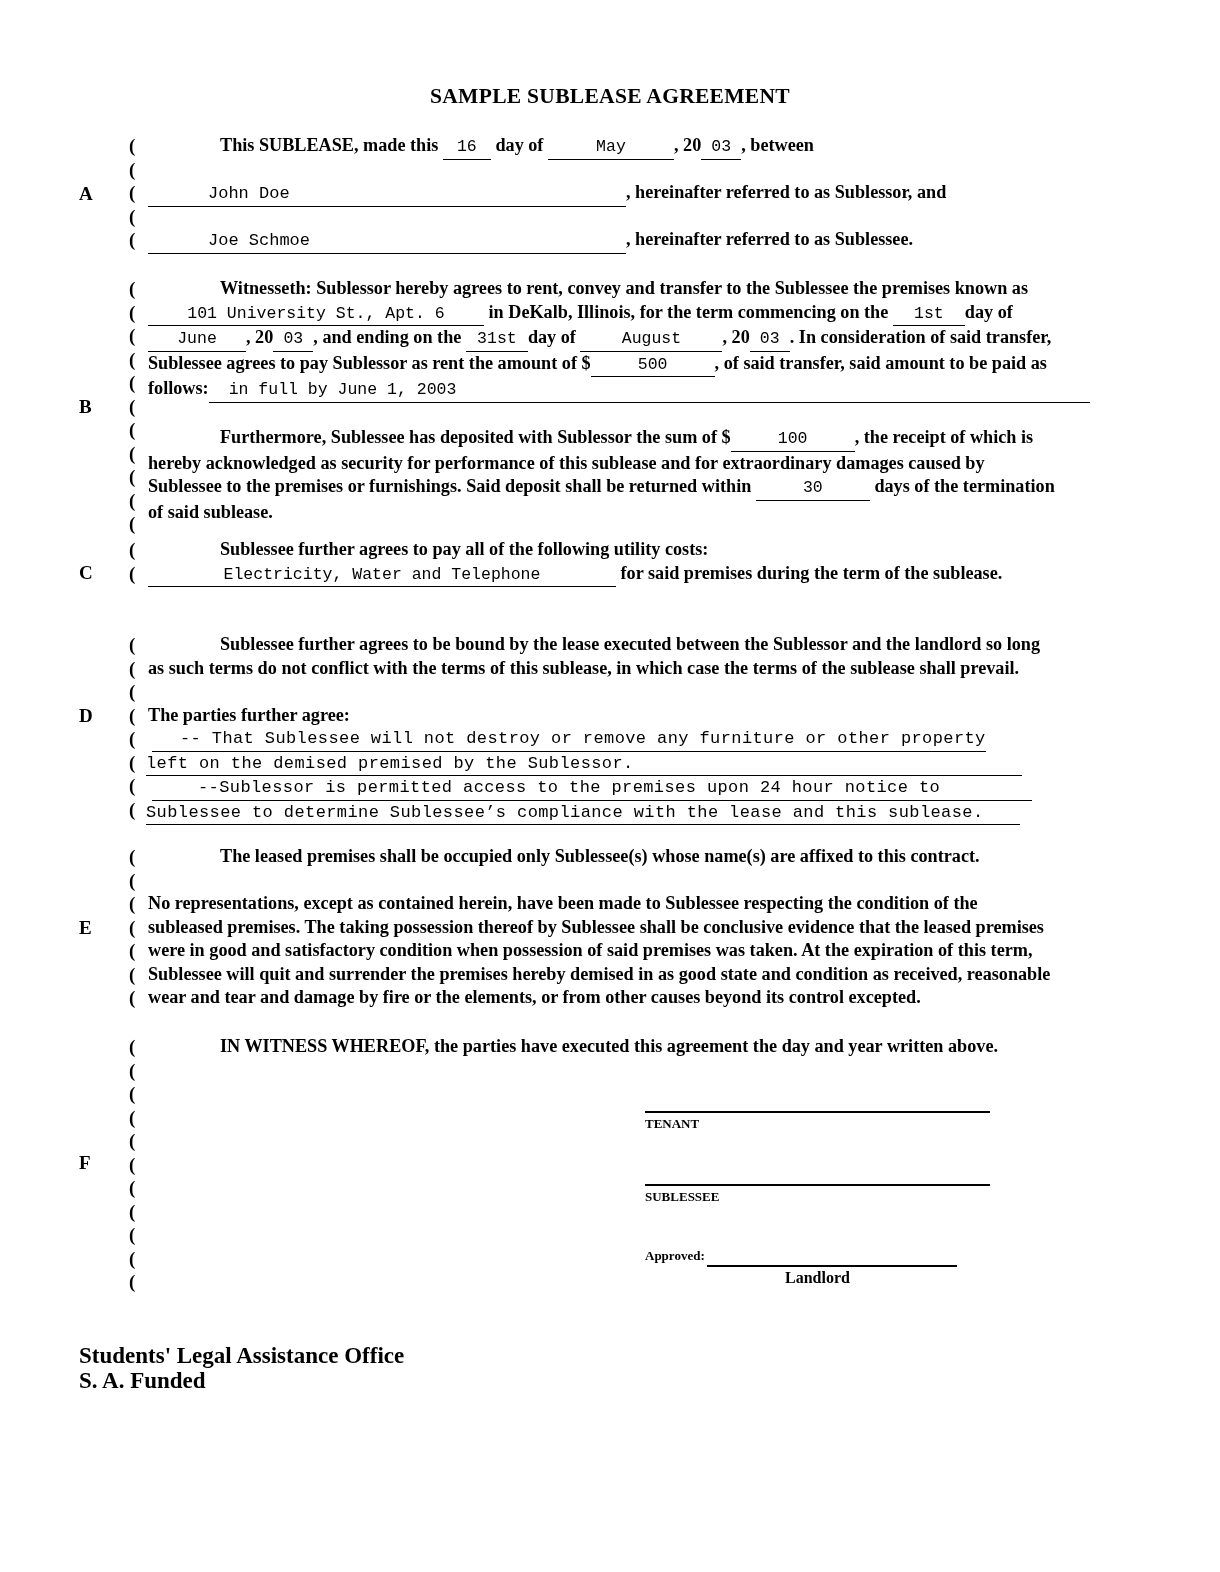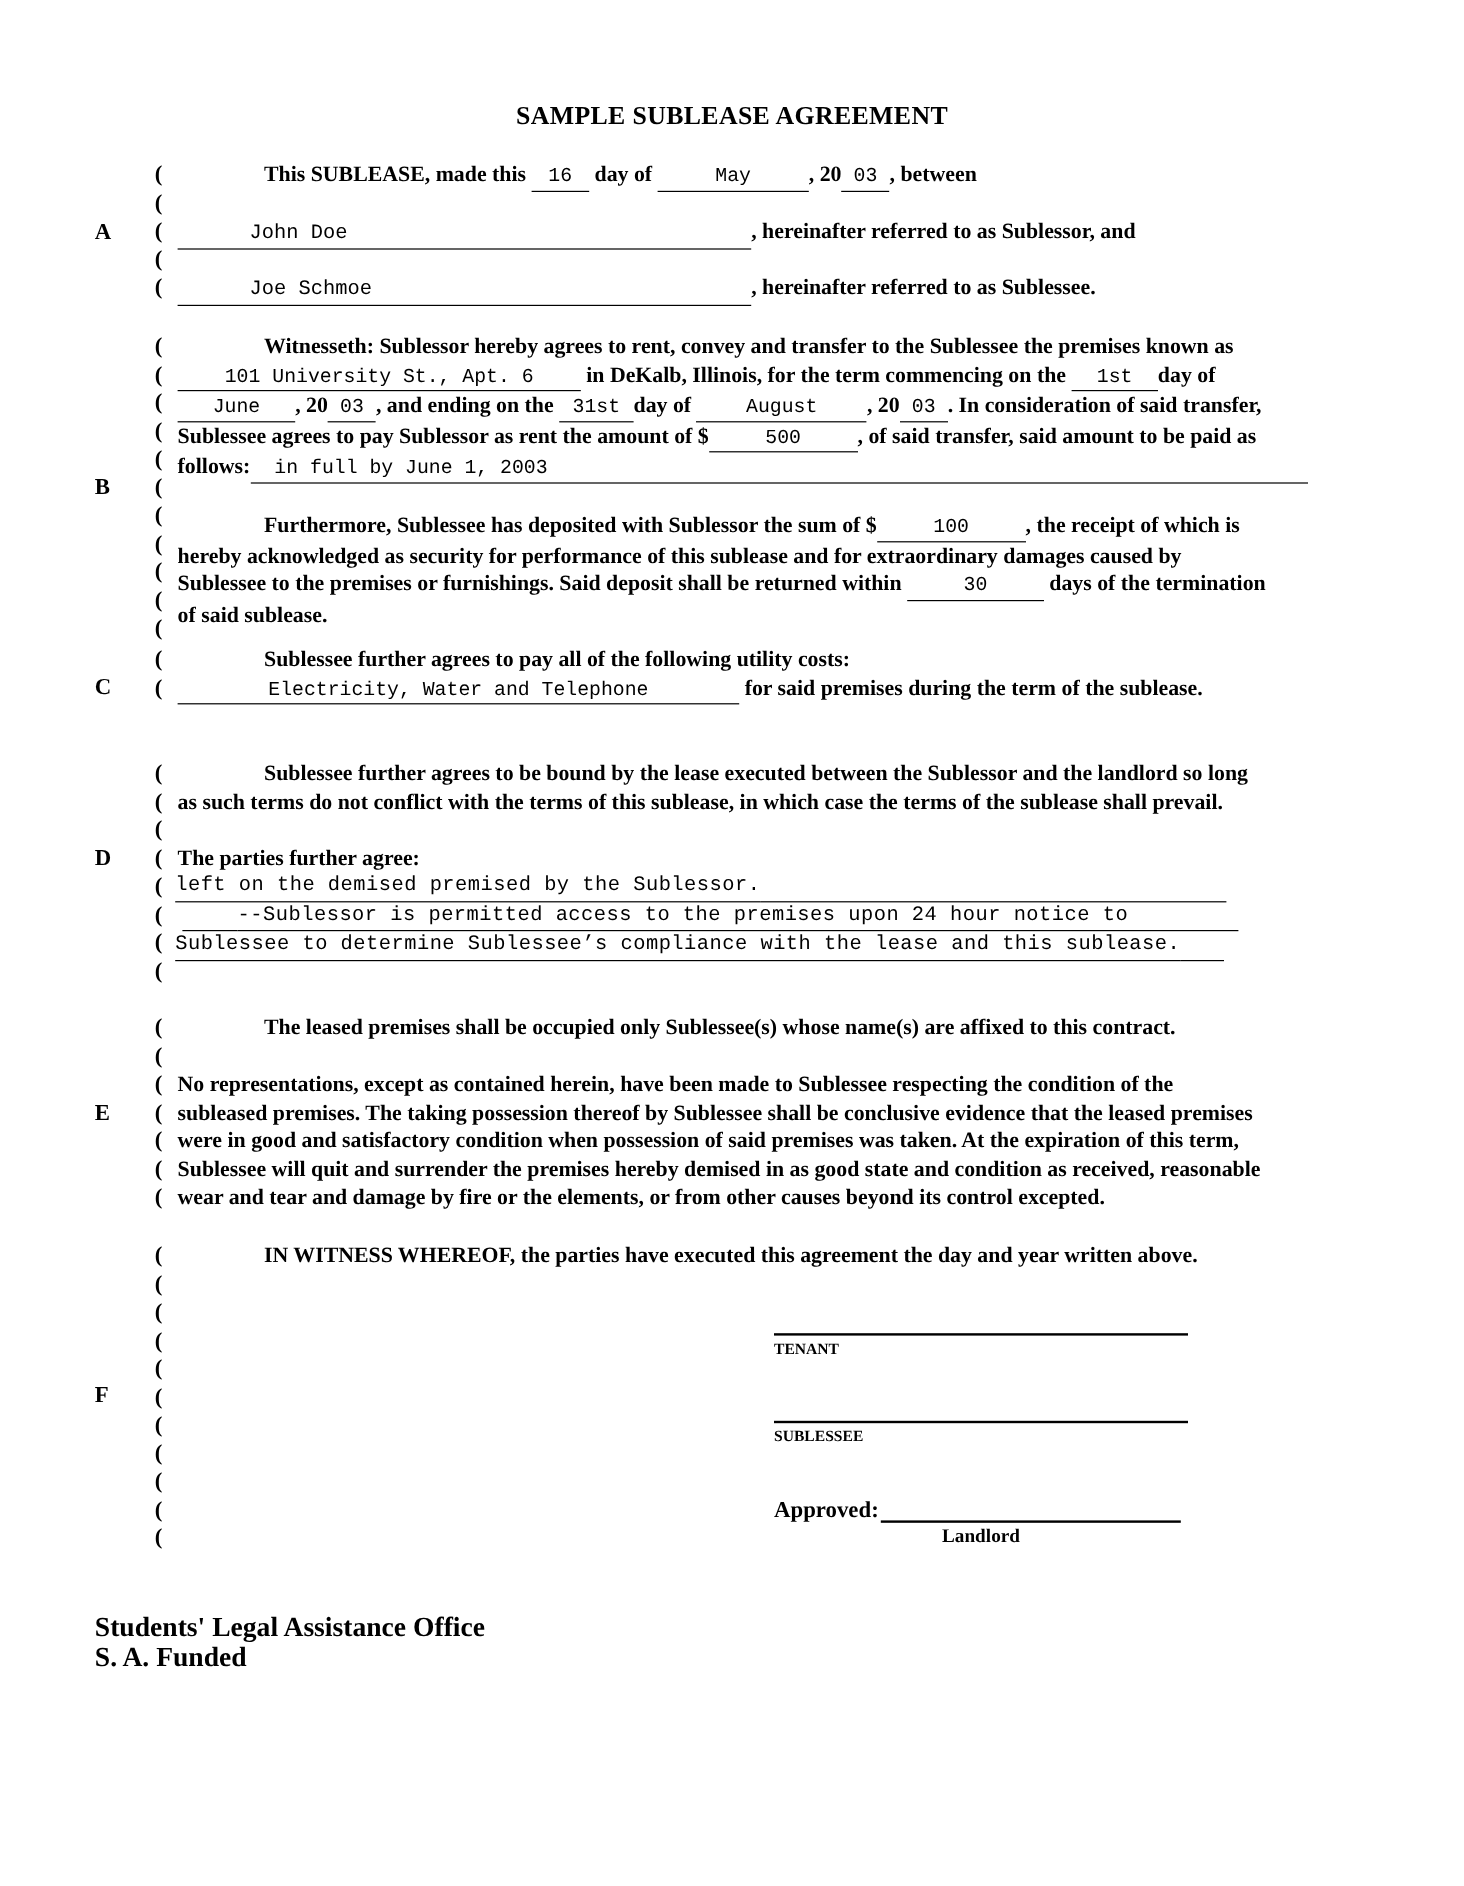--- a/index.html
+++ b/index.html
@@ -93,24 +93,24 @@
     width: 345px;
     border-bottom: 2px solid #000;
     height: 1px;
   }
   .sig-label {
     font-size: 13px;
     font-weight: bold;
     margin-top: 3px;
   }
   .approved-row {
-    font-size: 19px;
+    font-size: 13px;
     font-weight: bold;
     display: flex;
-    align-items: center;
+    align-items: flex-start;
   }
   .approved-line {
     border-bottom: 2px solid #000;
     width: 250px;
     margin-left: 2px;
     height: 17px;
   }
   .landlord {
     font-size: 16px;
     font-weight: bold;
@@ -278,20 +278,23 @@
     </p>
   </div>
 
   <div class="block" style="top:633px;">
     <p>
       <span class="indent"></span><span>Sublessee further agrees to be bound by the lease executed between the Sublessor and the landlord so long</span>
     </p>
     <p><span>as such terms do not conflict with the terms of this sublease, in which case the terms of the sublease shall prevail.</span></p>
     <p>&nbsp;</p>
     <p><span>The parties further agree:</span></p>
+    <p class="mono-line" style="padding-left:4px;">
+      <span class="handwrite-underline" style="width:28px;">&nbsp;</span><span class="handwrite-underline">-- That Sublessee will not destroy or remove any furniture or other property</span>
+    </p>
     <p class="mono-line" style="margin-left:-2px;">
       <span class="handwrite-underline">left on the demised premised by the Sublessor.</span><span class="handwrite-underline" style="width:388px;">&nbsp;</span>
     </p>
     <p class="mono-line" style="padding-left:4px;">
       <span class="handwrite-underline" style="width:46px;">&nbsp;</span><span class="handwrite-underline">--Sublessor is permitted access to the premises upon 24 hour notice to</span><span class="handwrite-underline" style="width:92px;">&nbsp;</span>
     </p>
     <p class="mono-line" style="margin-left:-2px;">
       <span class="handwrite-underline">Sublessee to determine Sublessee’s compliance with the lease and this sublease.</span><span class="handwrite-underline" style="width:36px;">&nbsp;</span>
     </p>
   </div>

